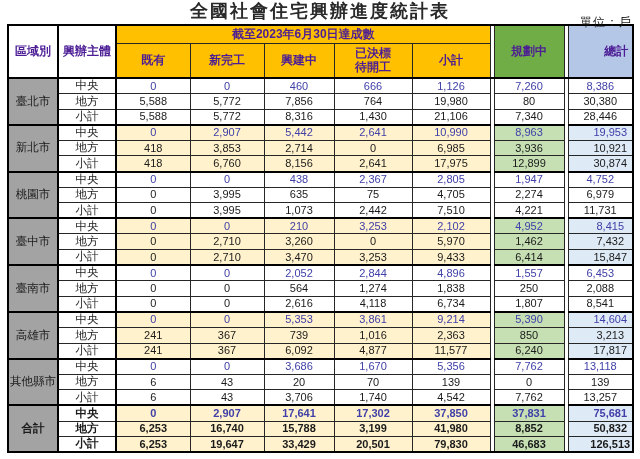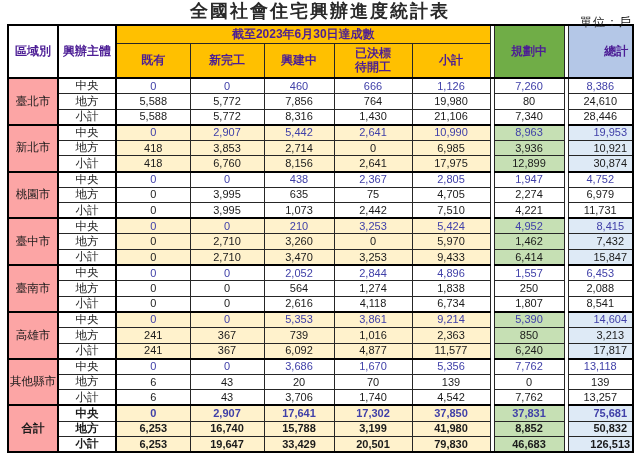--- a/index.html
+++ b/index.html
@@ -27,22 +27,22 @@
   thead{border-bottom:2px solid #000;}
   .h-white{background:#ffffff;}
   .h-orange{background:var(--header-orange,#FFC000);}
   .h-green{background:var(--header-green,#70AD47);text-align:center;}
   .h-blue{background:var(--header-blue,#B4C7E7);padding-left:32px;}
   .row-band{height:18px;}
   .row-sub th{height:33px;line-height:1.15;}
   .h-region,.h-entity{border-right:2px solid #000;}
   tbody tr{height:15.6px;}
   tbody td{font-size:11px;line-height:1;color:#1b1b1b;}
-  .c-region{font-size:11.5px;border-right:2px solid #000;background:#fca5a5;}
-  .c-label{font-size:11.5px;border-right:2px solid #000;background:#fff;border-radius:7px;}
+  .c-region{font-size:11.5px;border-right:2px solid #000;background:#a3a3a3;}
+  .c-label{font-size:11.5px;border-right:2px solid #000;background:#fff;}
   .grp-first td{border-top:2px solid #000;}
   .c-gap{background:#ffffff;border-top:none !important;border-bottom:none !important;}
   .central .c-data,.central .c-plan,.central .c-total{color:var(--central-text,#4040A8);}
   .shaded .c-data{background:var(--cell-cream,#FFF2CC);}
   .shaded .c-plan{background:var(--cell-green,#C6E0B4);}
   .shaded .c-total{background:var(--cell-blue,#DEEAF6);padding-left:20px;}
   .bold-row td{font-weight:bold;}
 </style>
 </head>
 <body>
@@ -102,21 +102,21 @@
       <tr class="">
         <td class="c-label">地方</td>
         <td class="c-data">5,588</td>
         <td class="c-data">5,772</td>
         <td class="c-data">7,856</td>
         <td class="c-data">764</td>
         <td class="c-data">19,980</td>
         <td class="c-gap"></td>
         <td class="c-plan">80</td>
         <td class="c-gap"></td>
-        <td class="c-total">24,610</td>
+        <td class="c-total">30,380</td>
       </tr>
       <tr class="">
         <td class="c-label">小計</td>
         <td class="c-data">5,588</td>
         <td class="c-data">5,772</td>
         <td class="c-data">8,316</td>
         <td class="c-data">1,430</td>
         <td class="c-data">21,106</td>
         <td class="c-gap"></td>
         <td class="c-plan">7,340</td>
@@ -197,21 +197,21 @@
         <td class="c-gap"></td>
         <td class="c-total">11,731</td>
       </tr>
       <tr class="grp-first central shaded">
         <td class="c-region" rowspan="3">臺中市</td>
         <td class="c-label">中央</td>
         <td class="c-data">0</td>
         <td class="c-data">0</td>
         <td class="c-data">210</td>
         <td class="c-data">3,253</td>
-        <td class="c-data">5,424</td>
+        <td class="c-data">2,102</td>
         <td class="c-gap"></td>
         <td class="c-plan">4,952</td>
         <td class="c-gap"></td>
         <td class="c-total">8,415</td>
       </tr>
       <tr class="shaded">
         <td class="c-label">地方</td>
         <td class="c-data">0</td>
         <td class="c-data">2,710</td>
         <td class="c-data">3,260</td>

